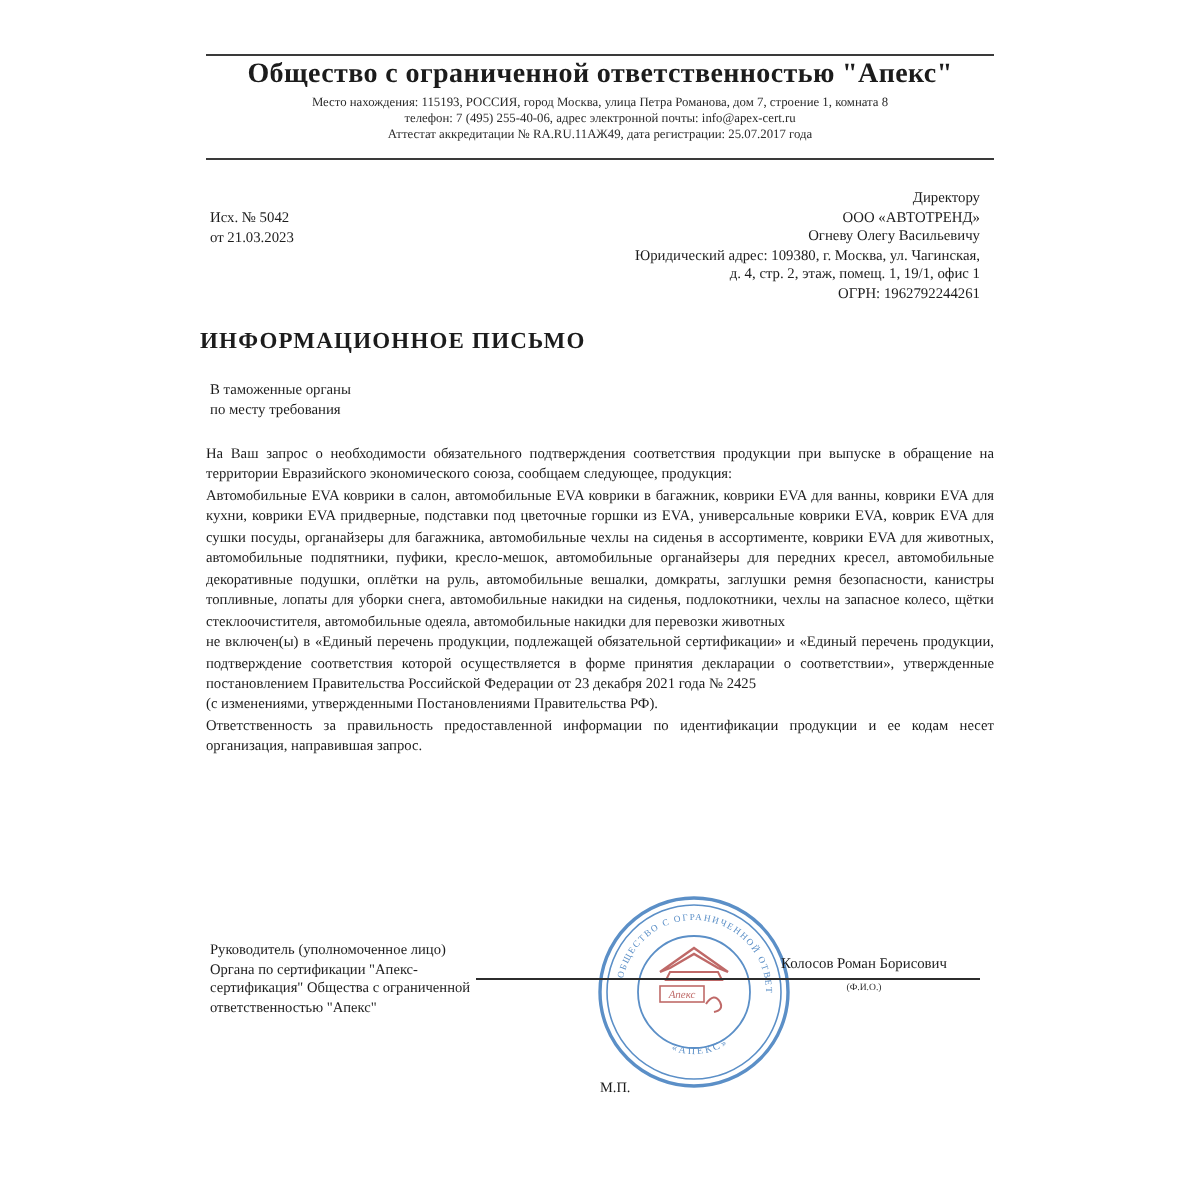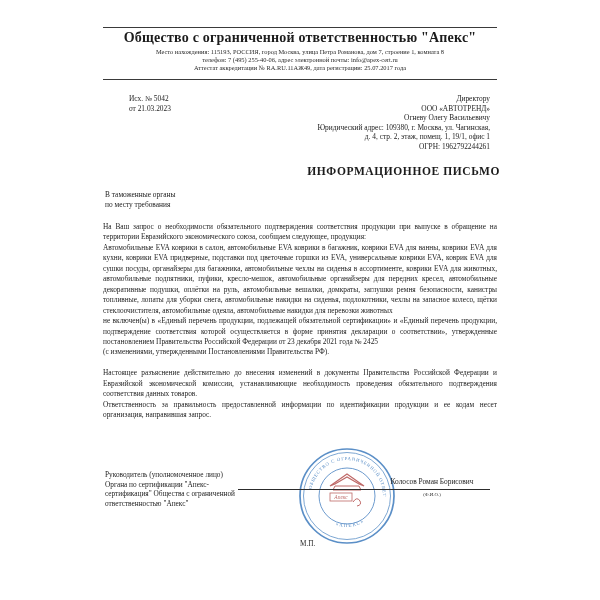--- a/index.html
+++ b/index.html
@@ -23,29 +23,29 @@
     font-size: 14px; font-weight: bold; letter-spacing: 0.2px;
     margin-bottom: 2px;
   }
   .letterhead-line { font-size: 6.4px; line-height: 8.2px; color: #2a2a2a; }
   .letterhead-rule {
     left: 103px; top: 79px; width: 394px; height: 0;
     border-top: 1.6px solid #3a3a3a;
   }
 
   
-  .ref-block { left: 105px; top: 94px; font-size: 7.4px; line-height: 9.6px; margin-left: 24px; }
+  .ref-block { left: 105px; top: 104px; font-size: 7.4px; line-height: 9.6px; }
   .addressee-block {
     right: 110px; top: 94px; width: 260px;
     text-align: right; font-size: 7.4px; line-height: 9.6px;
   }
 
   
   .letter-title {
-    left: 100px; top: 165px; width: 400px; text-align: right;
+    left: 100px; top: 165px; width: 400px; text-align: left;
     font-size: 11.5px; font-weight: bold; letter-spacing: 0.6px;
   }
 
   .recipient-note { left: 105px; top: 190px; font-size: 7.4px; line-height: 9.6px; }
 
   
   .body-text { left: 103px; top: 222px; width: 394px; font-size: 7.35px; line-height: 10.45px; }
   .body-text p { text-align: justify; }
   .para-gap { margin-top: 10.5px; }
 
@@ -87,21 +87,20 @@
 <div class="abs recipient-note">
   <div>В таможенные органы</div>
   <div>по месту требования</div>
 </div>
 
 <div class="abs body-text">
   <p>На Ваш запрос о необходимости обязательного подтверждения соответствия продукции при выпуске в обращение на территории Евразийского экономического союза, сообщаем следующее, продукция:</p>
   <p>Автомобильные EVA коврики в салон, автомобильные EVA коврики в багажник, коврики EVA для ванны, коврики EVA для кухни, коврики EVA придверные, подставки под цветочные горшки из EVA, универсальные коврики EVA, коврик EVA для сушки посуды, органайзеры для багажника, автомобильные чехлы на сиденья в ассортименте, коврики EVA для животных, автомобильные подпятники, пуфики, кресло-мешок, автомобильные органайзеры для передних кресел, автомобильные декоративные подушки, оплётки на руль, автомобильные вешалки, домкраты, заглушки ремня безопасности, канистры топливные, лопаты для уборки снега, автомобильные накидки на сиденья, подлокотники, чехлы на запасное колесо, щётки стеклоочистителя, автомобильные одеяла, автомобильные накидки для перевозки животных</p>
   <p>не включен(ы) в «Единый перечень продукции, подлежащей обязательной сертификации» и «Единый перечень продукции, подтверждение соответствия которой осуществляется в форме принятия декларации о соответствии», утвержденные постановлением Правительства Российской Федерации от 23 декабря 2021 года № 2425</p>
   <p>(с изменениями, утвержденными Постановлениями Правительства РФ).</p>
-  <p class="para-gap">Настоящее разъяснение действительно до внесения изменений в документы Правительства Российской Федерации и Евразийской экономической комиссии, устанавливающие необходимость проведения обязательного подтверждения соответствия данных товаров.</p>
   <p>Ответственность за правильность предоставленной информации по идентификации продукции и ее кодам несет организация, направившая запрос.</p>
 </div>
 
 <div class="abs position-block">
   <div>Руководитель (уполномоченное лицо)</div>
   <div>Органа по сертификации "Апекс-</div>
   <div>сертификация" Общества с ограниченной</div>
   <div>ответственностью "Апекс"</div>
 </div>
 

